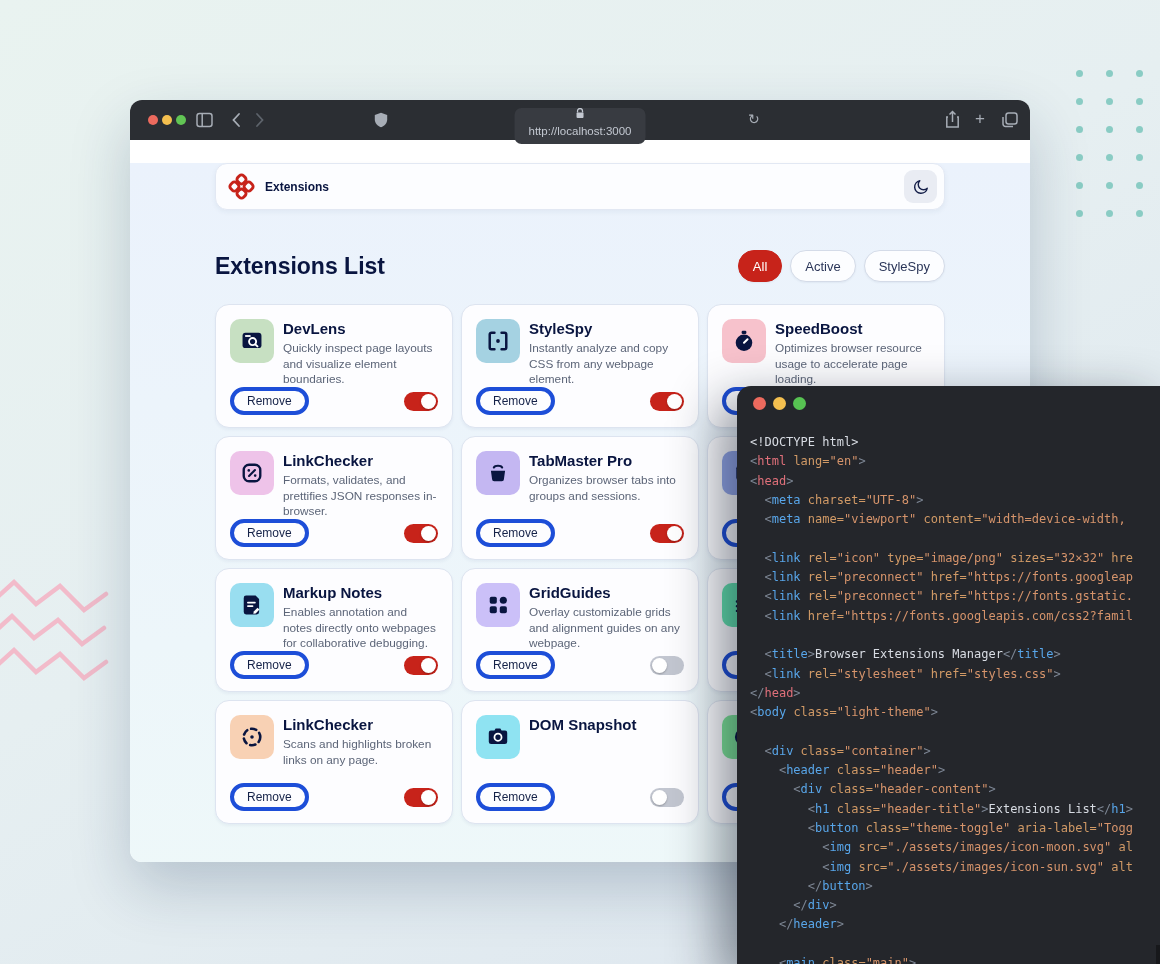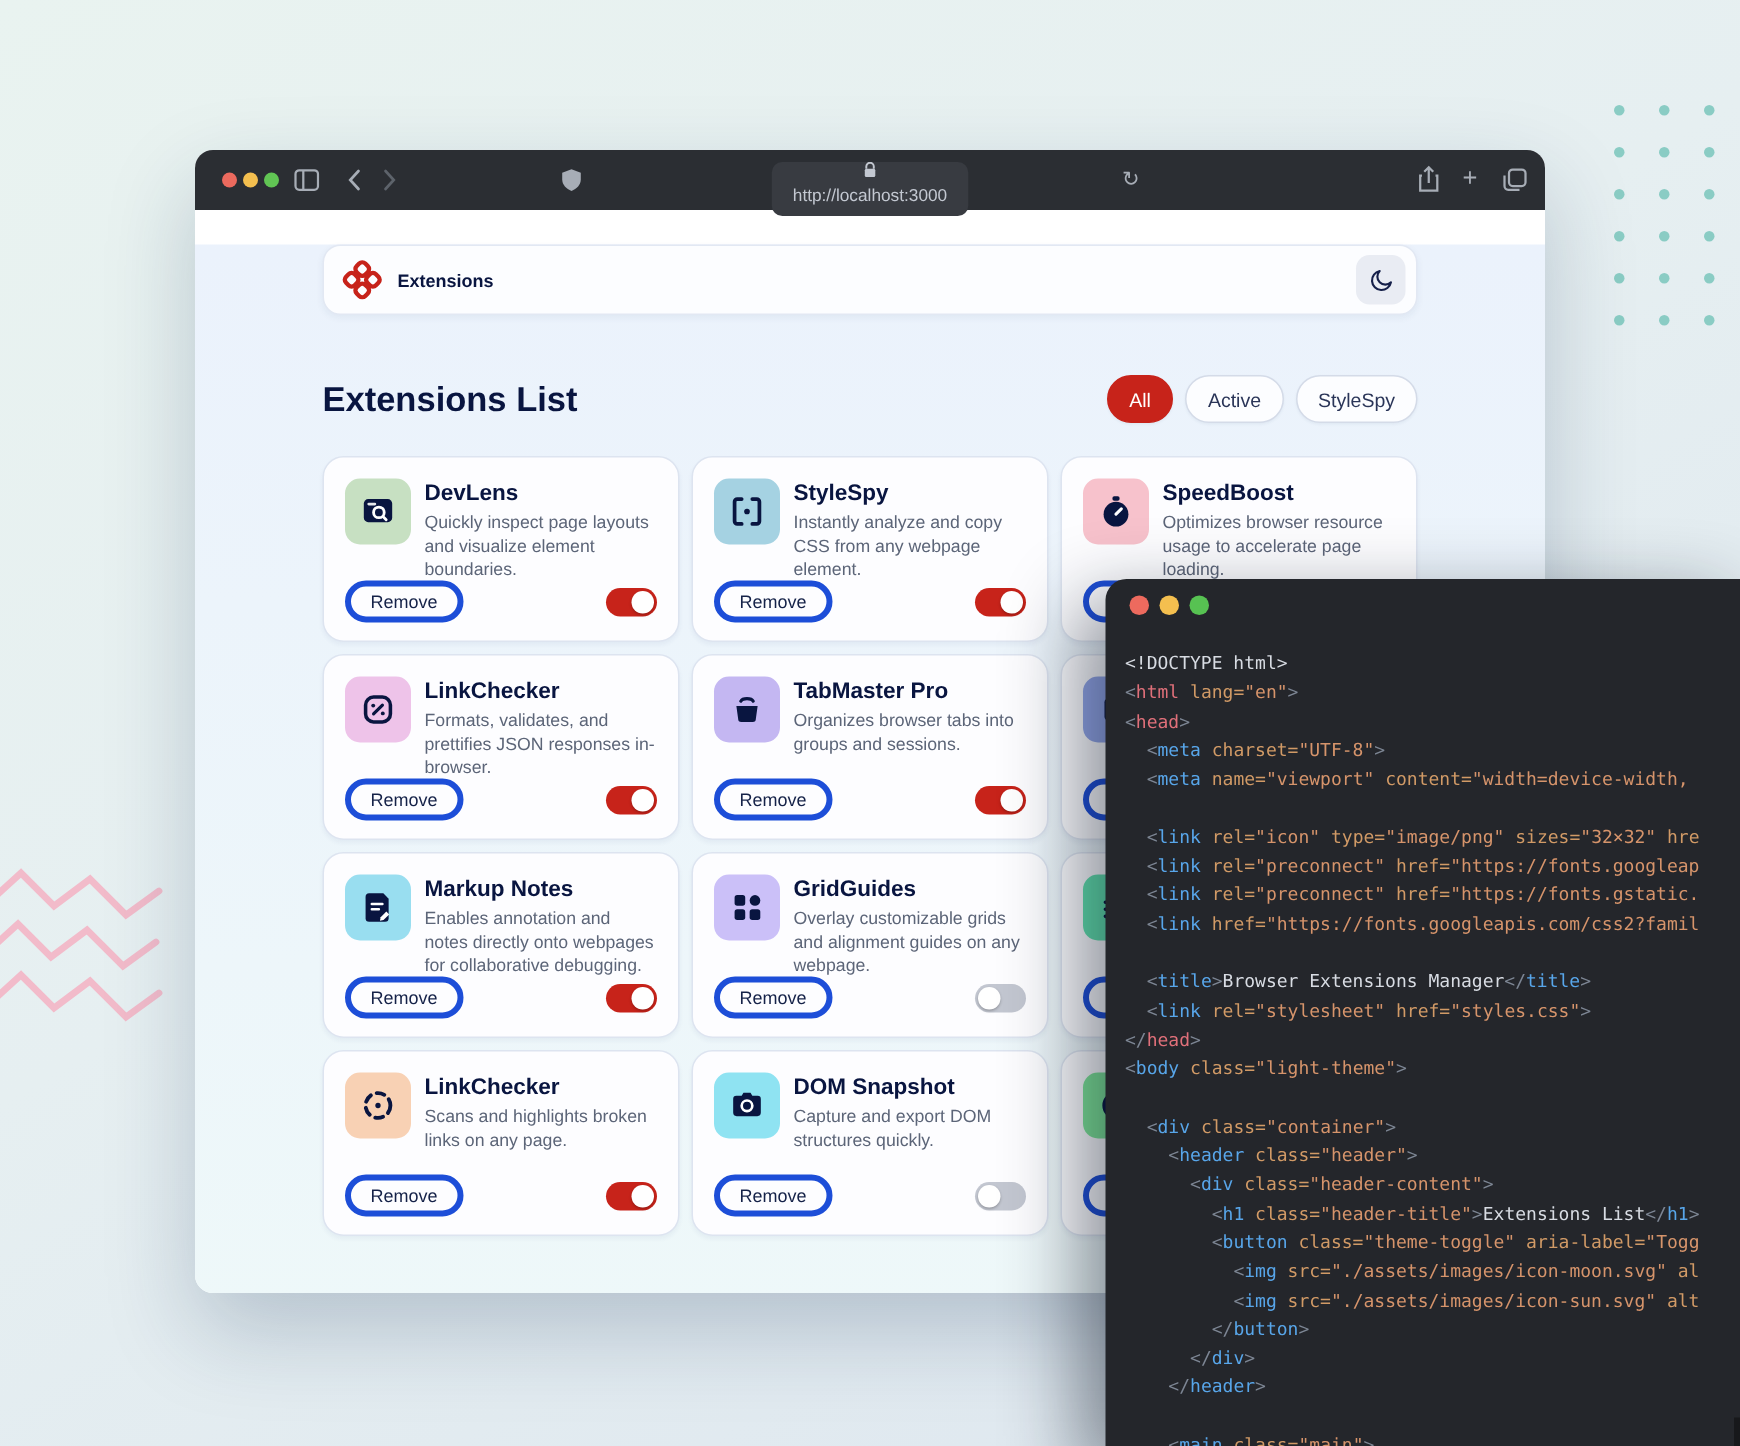--- a/index.html
+++ b/index.html
@@ -391,21 +391,20 @@
   <article class="card">
     <div class="card-top">
       <span class="ext-icon" style="background: rgb(143, 227, 242);">
                   <svg viewBox="0 0 22 22">
                     <path d="M8 5.5l1-1.7h4l1 1.7H17a1.8 1.8 0 0 1 1.8 1.8V15a2 2 0 0 1-2 2H5.2a2 2 0 0 1-2-2V7.3A1.8 1.8 0 0 1 5 5.5z" fill="#091540"></path>
                     <circle cx="11" cy="11.2" r="3" fill="none" stroke="#fff" stroke-width="1.5"></circle>
                   </svg>
                 </span>
       <div class="ext-text">
         <h3 class="ext-name">DOM Snapshot</h3>
-        <p class="ext-desc">Capture and export DOM structures quickly.</p>
       </div>
     </div>
     <div class="card-bottom">
       <button class="remove-btn">Remove</button>
       <button class="toggle">
         <span class="knob"></span>
       </button>
     </div>
   </article>
 

